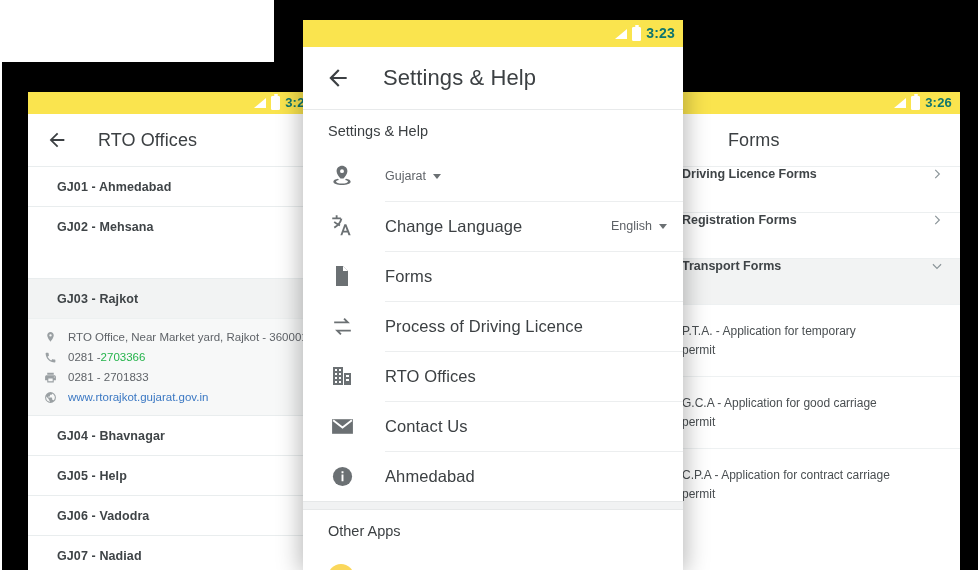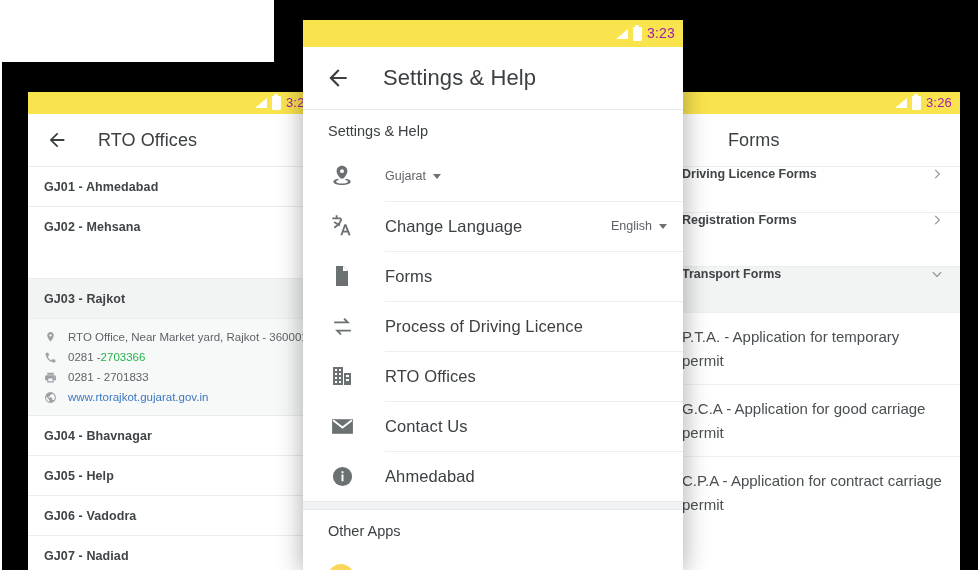--- a/index.html
+++ b/index.html
@@ -18,32 +18,32 @@
   
   .phone{position:absolute;background:#ffffff;overflow:hidden;}
   .statusbar{height:22px;background:#FAE44E;position:relative;}
   .statusbar .sb-right{
     position:absolute;right:8px;top:0;height:22px;
     display:flex;align-items:center;gap:5px;
   }
   .sig{width:0;height:0;border-style:solid;border-width:0 0 10px 12px;border-color:transparent transparent #ffffff transparent;display:block;}
   .batt{width:7px;height:12px;border:1.5px solid #ffffff;border-radius:1px;position:relative;background:#ffffff;}
   .batt:before{content:"";position:absolute;left:1.5px;top:-3px;width:4px;height:2px;background:#ffffff;border-radius:1px;}
-  .sbtime{color:#a21caf;font-size:13px;font-weight:400;letter-spacing:.2px;line-height:22px;}
+  .sbtime{color:#0f766e;font-size:13px;font-weight:700;letter-spacing:.2px;line-height:22px;}
 
   .appbar{height:52px;background:#ffffff;display:flex;align-items:center;padding-left:18px;box-sizing:border-box;}
   .appbar .title{font-size:19px;color:#3c4043;margin-left:30px;letter-spacing:.1px;font-weight:400;}
   .backarrow{width:22px;height:22px;flex:0 0 auto;}
 
   
   #panel-left{left:28px;top:92px;width:292px;height:478px;}
   #panel-left .appbar .title{font-size:18px;color:#3c4043;}
   .rto-row{
     height:40px;display:flex;align-items:center;
-    padding-left:16px;box-sizing:border-box;
+    padding-left:29px;box-sizing:border-box;
     border-top:1px solid #e9edee;
     font-size:12.5px;font-weight:bold;color:#3f4447;letter-spacing:.1px;
     background:#ffffff;
   }
   .rto-row.sel{background:#f2f3f3;margin-top:32px;}
   .rto-detail{background:#f7f8f8;padding:8px 0 8px 14px;border-top:1px solid #edf0f0;}
   .dl{display:flex;align-items:center;height:20px;font-size:11.5px;color:#5f6368;}
   .dl .ico{width:16px;height:16px;flex:0 0 16px;margin-right:10px;display:flex;align-items:center;justify-content:center;}
   .dl .ico svg{fill:#9aa0a3;}
   .green{color:#24b34b;}
@@ -51,26 +51,26 @@
 
   
   #panel-right{left:668px;top:92px;width:292px;height:478px;}
   #panel-right .appbar{padding-left:60px;}
   #panel-right .appbar .title{margin-left:0;font-size:18px;}
   .frm-row{
     min-height:46px;display:flex;align-items:flex-start;justify-content:space-between;
     padding:0 16px 0 14px;box-sizing:border-box;border-top:1px solid #eceff0;
     font-size:12.5px;font-weight:bold;color:#3f4447;background:#ffffff;
   }
-  .frm-row.expanded{background:#f2f3f3;margin-top:8px;}
+  .frm-row.expanded{background:#f2f3f3;}
   .chev{width:14px;height:14px;flex:0 0 14px;color:#8b9599;}
   .frm-sub{
     min-height:72px;display:flex;align-items:center;
     padding:10px 14px 10px 14px;box-sizing:border-box;border-top:1px solid #eef1f2;
-    font-size:15px;color:#4a4f52;background:#ffffff;line-height:1.55;
+    font-size:12px;color:#4a4f52;background:#ffffff;line-height:1.55;
   }
 
   
   #panel-mid{left:303px;top:20px;width:380px;height:550px;
     box-shadow:0 0 22px 3px rgba(0,0,0,.28);}
   #panel-mid .statusbar{height:27px;}
   #panel-mid .statusbar .sb-right{height:27px;}
   #panel-mid .sbtime{line-height:27px;font-size:14px;}
   #panel-mid .appbar{height:62px;padding-left:22px;}
   #panel-mid .appbar .title{font-size:22px;margin-left:32px;color:#3c4043;}

